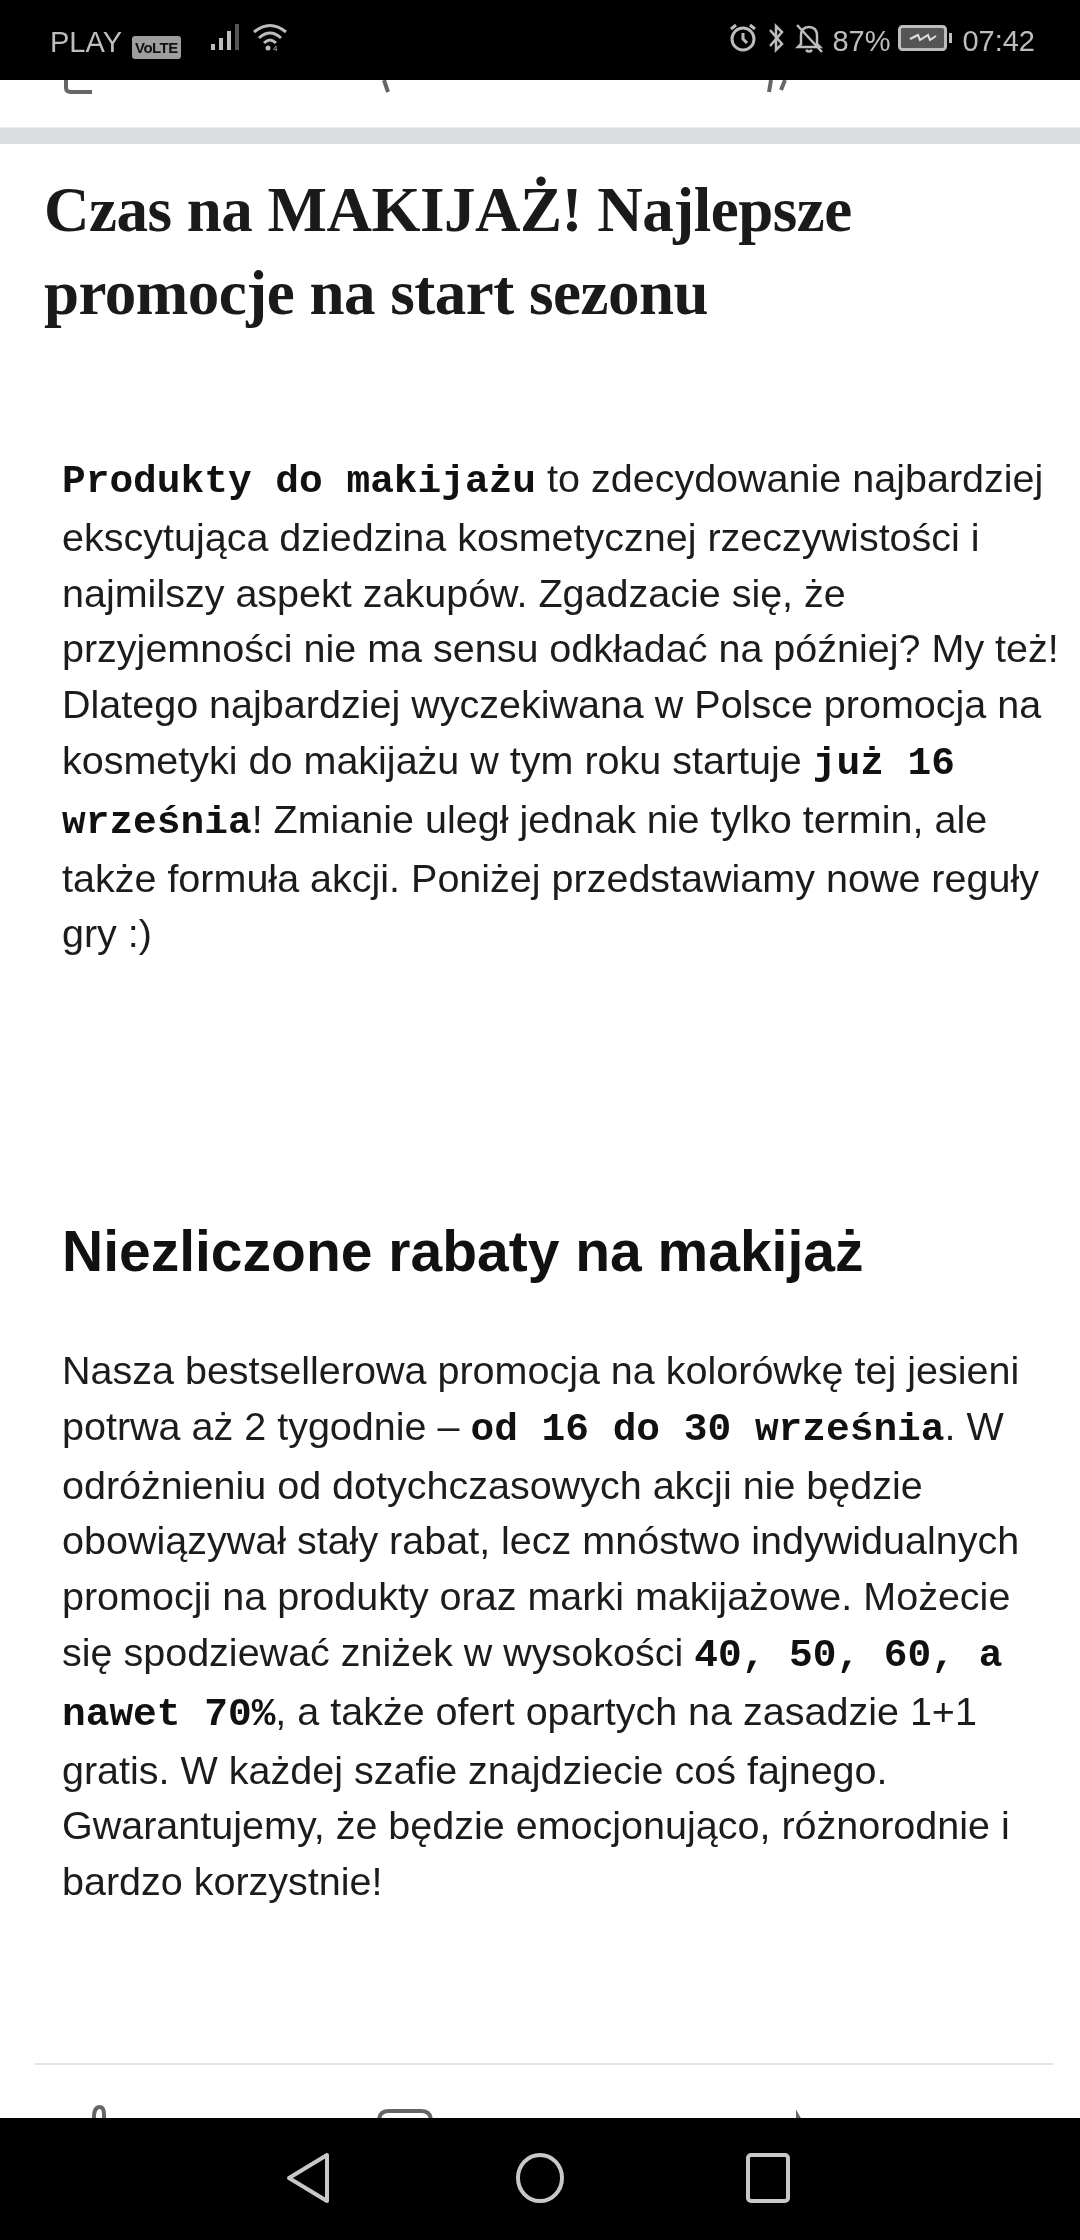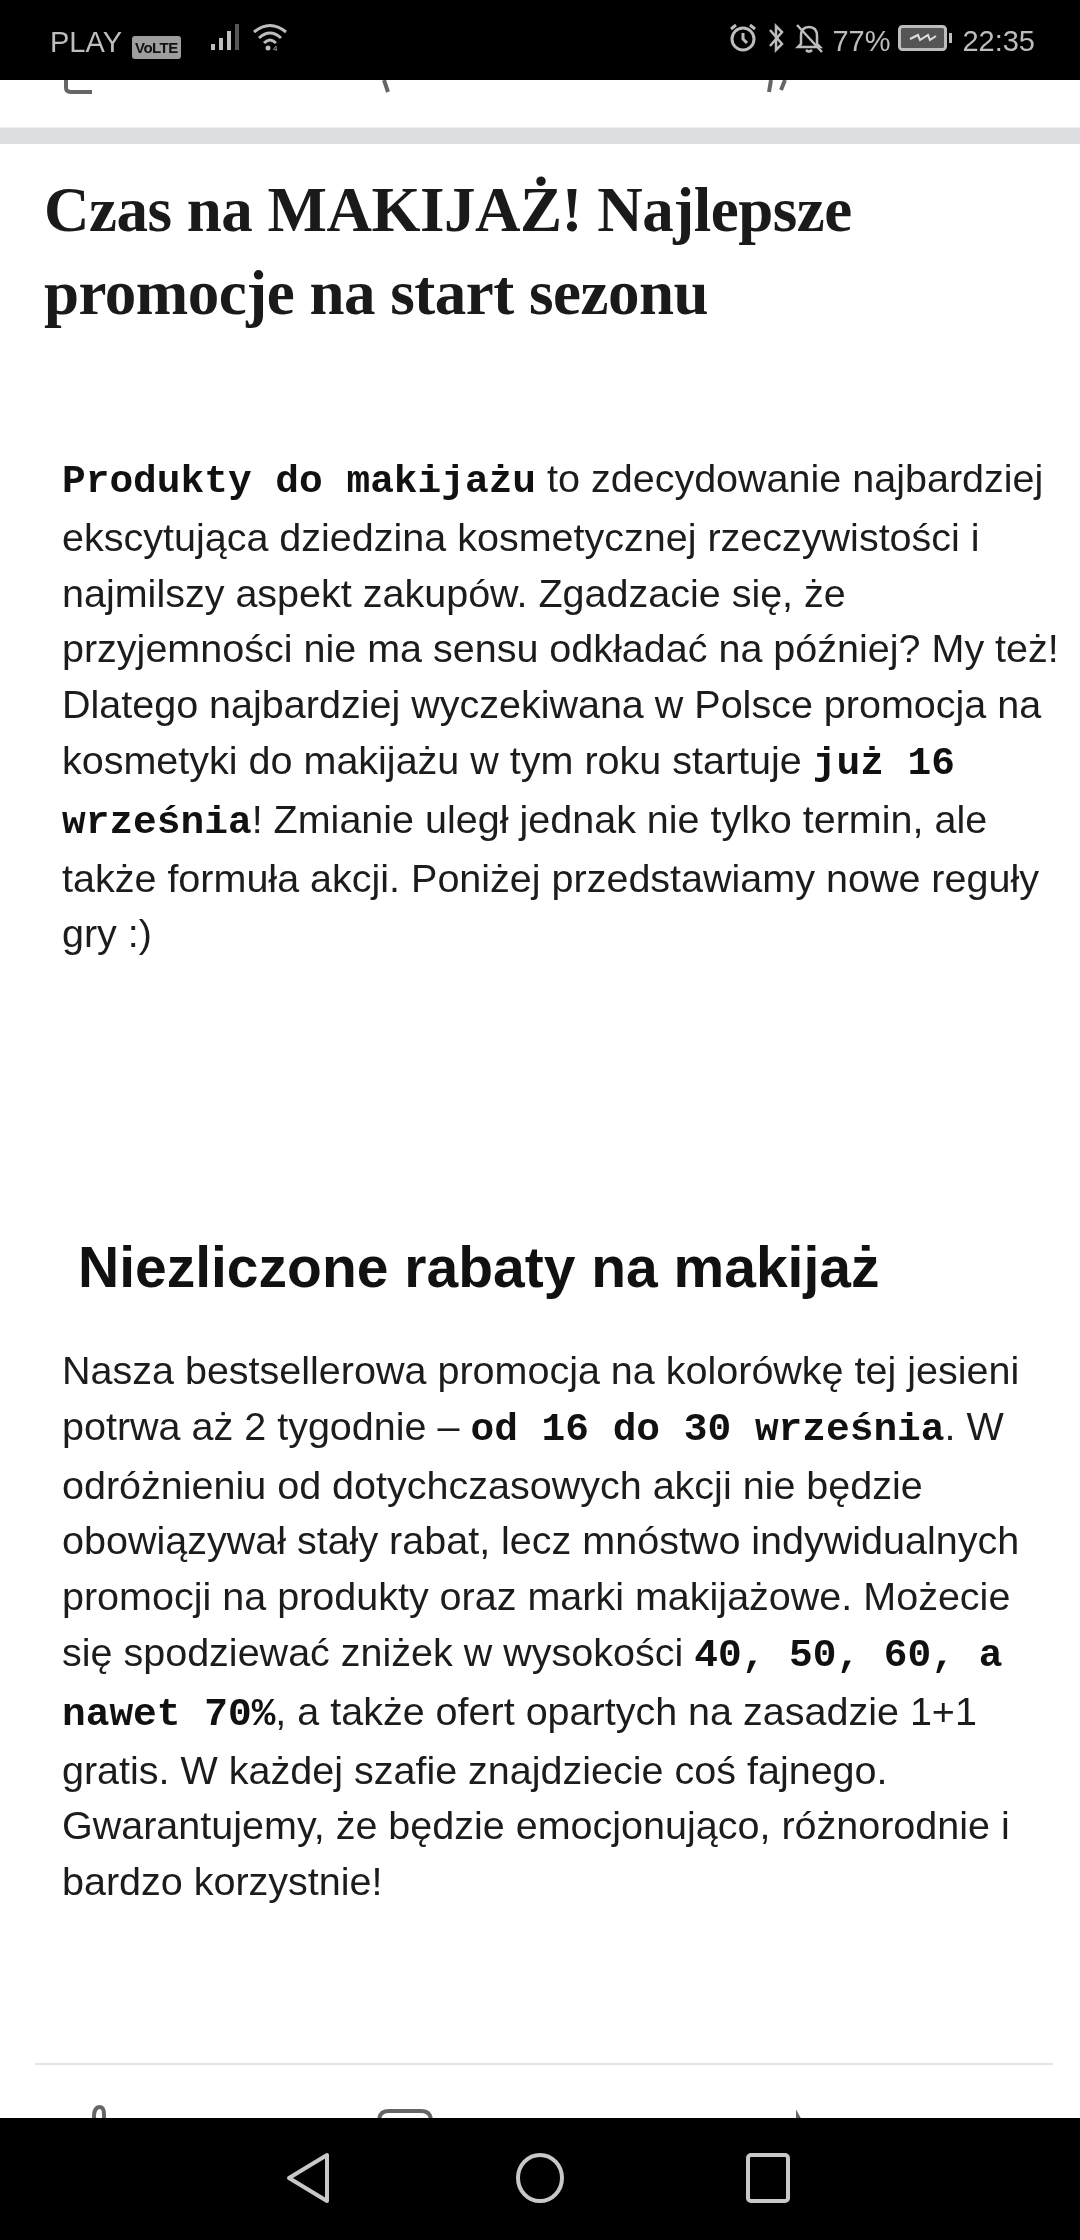--- a/index.html
+++ b/index.html
@@ -23,21 +23,21 @@
     position: absolute; top: 26px; left: 44px; width: 1000px; margin: 0;
     font-size: 63px; font-weight: bold; line-height: 83px; color: #1a1a1a; letter-spacing: -0.5px; font-family: Liberation Serif, serif;
   }
   .para {
     position: absolute; left: 62px; width: 1000px; margin: 0;
     font-size: 39.5px; line-height: 55.8px; color: #1c1c1c;
   }
   .para b { font-weight: bold; color: #111; font-family: Liberation Mono, monospace; }
   .p1 { top: 308px; }
   .h2 {
-    position: absolute; top: 1073px; left: 62px; margin: 16px; width: 1000px;
+    position: absolute; top: 1073px; left: 62px; margin: 0; width: 1000px;
     font-size: 57px; font-weight: bold; line-height: 70px; color: #111;
   }
   .p2 { top: 1200px; }
   .divider { position: absolute; top: 2063px; left: 35px; width: 1018px; height: 2px; background: #e4e4e4; }
   .action-bar { position: absolute; top: 2065px; left: 0; width: 1080px; height: 53px; overflow: hidden; }
   .action { position: absolute; top: 40px; height: 40px; display: flex; align-items: flex-start; gap: 14px; color: #555; font-size: 30px; }
   .nav-bar { position: absolute; top: 2118px; left: 0; width: 1080px; height: 122px; background: #000; }
   .nav-btn { position: absolute; top: 30px; width: 60px; height: 60px; display: flex; align-items: center; justify-content: center; cursor: pointer; }
 </style>
 </head>
@@ -78,29 +78,29 @@
         <path d="M4 8 L16 22 L10 28 L10 4 L16 10 L4 24" stroke="#bdbdbd" stroke-width="2.5" fill="none"></path>
       </svg>
     </span>
     <span class="icon-svg">
       <svg width="30" height="32" viewBox="0 0 30 32">
         <path d="M7 22 L7 14 Q7 5 15 5 Q23 5 23 14 L23 22 L26 25 L4 25 Z" stroke="#bdbdbd" stroke-width="2.5" fill="none"></path>
         <path d="M12 28 Q15 31 18 28" stroke="#bdbdbd" stroke-width="2.5" fill="none"></path>
         <path d="M3 3 L28 30" stroke="#bdbdbd" stroke-width="2.5"></path>
       </svg>
     </span>
-    <span>77%</span>
+    <span>87%</span>
     <span class="icon-svg">
       <svg width="56" height="30" viewBox="0 0 56 30">
         <rect x="1.5" y="3.5" width="46" height="23" rx="3" stroke="#bdbdbd" stroke-width="3" fill="#555"></rect>
         <rect x="51" y="10" width="3" height="10" fill="#bdbdbd"></rect>
         <path d="M12 16 L20 12 L22 17 L30 12 L32 17 L38 13" stroke="#ddd" stroke-width="2" fill="none"></path>
       </svg>
     </span>
-    <span>22:35</span>
+    <span>07:42</span>
   </div>
 </div>
 
 <div class="top-strip">
   <svg class="partial" style="left:62px;width:60px;height:14px" viewBox="0 0 60 14">
     <path d="M4 0 L4 8 Q4 12 10 12 L30 12" stroke="#666" stroke-width="4" fill="none"></path>
   </svg>
   <svg class="partial" style="left:380px;width:20px;height:14px" viewBox="0 0 20 14">
     <path d="M4 0 L8 12" stroke="#666" stroke-width="4" fill="none"></path>
   </svg>

